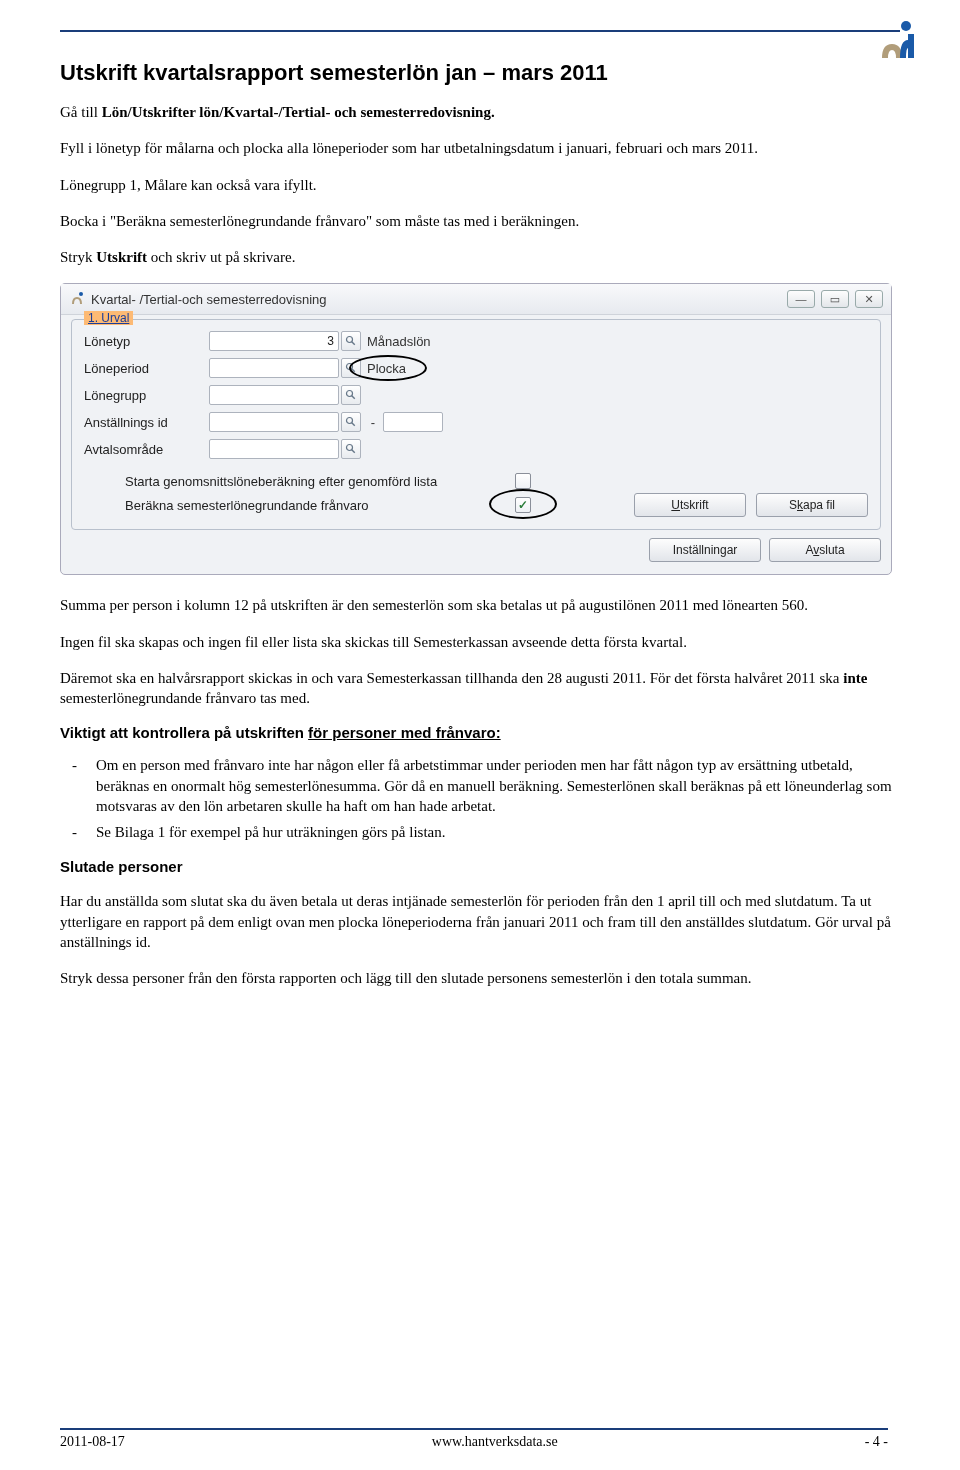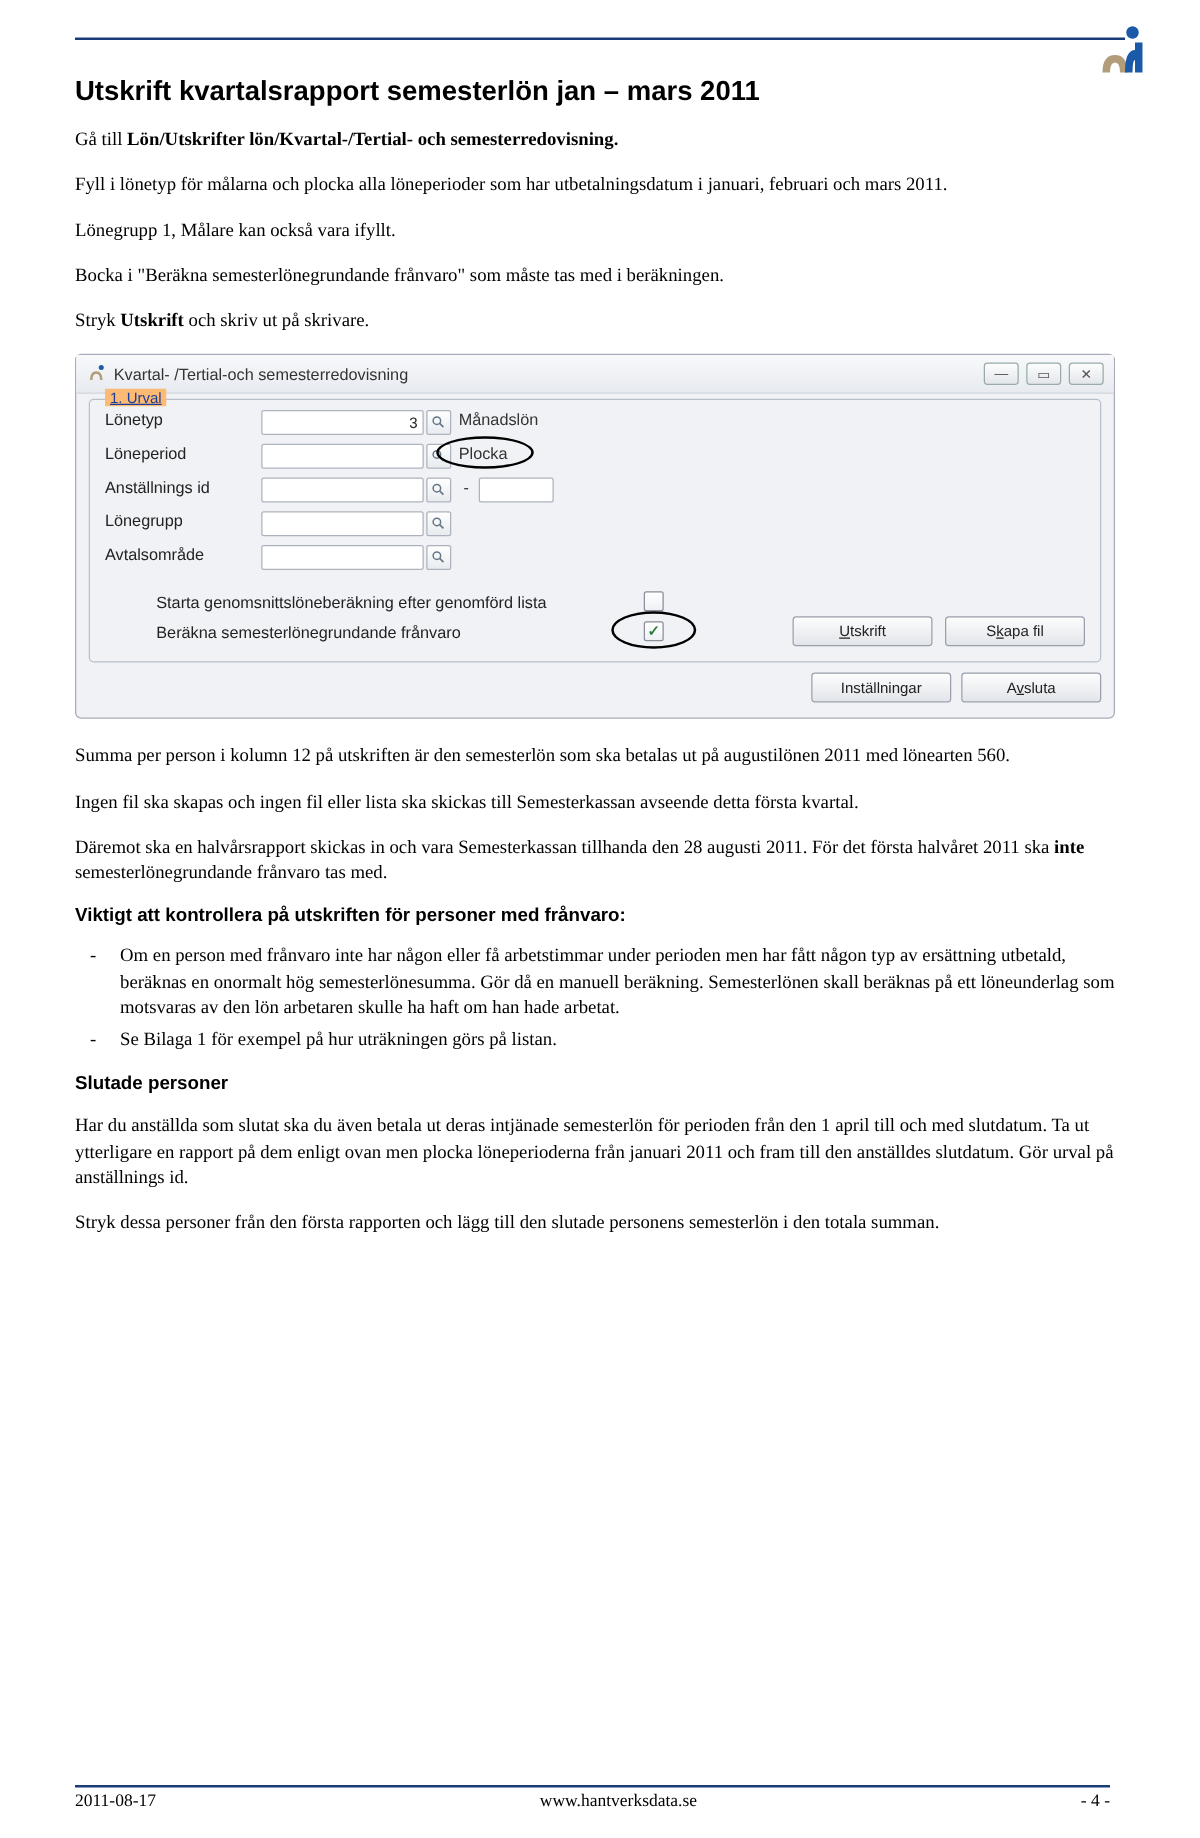--- a/index.html
+++ b/index.html
@@ -76,21 +76,21 @@
     top: -9px;
     left: 12px;
     background: #fdba74;
     padding: 0 4px;
     color: #1a3d9a;
     font-size: 12px;
     text-decoration: underline;
   }
   .row {
     display: flex;
-    align-items: flex-start;
+    align-items: center;
     height: 26px;
     margin-bottom: 1px;
   }
   .label { width: 125px; color: #222; }
   .input {
     width: 130px; height: 20px;
     background: #fff;
     border: 1px solid #adb3bd;
     border-radius: 2px;
     font-size: 12px;
@@ -146,21 +146,21 @@
     display: flex;
     gap: 10px;
     margin-left: auto;
   }
   h3.subhead {
     font-family: Verdana, Arial, sans-serif;
     font-size: 15px;
     font-weight: bold;
     margin: 10px 0 14px 0;
   }
-  .underline { }
+  .underline { text-decoration: underline; }
   ul.bullets {
     list-style: none;
     padding-left: 36px;
     margin-bottom: 16px;
   }
   ul.bullets li {
     position: relative;
     margin-bottom: 6px;
     line-height: 1.35;
   }
@@ -256,41 +256,41 @@
                 <line x1="9" y1="9" x2="13" y2="13" stroke="#678" stroke-width="1.8"></line>
               </svg>
           </div>
           <span class="circled">
             <span class="after-label">Plocka</span>
             <span class="circle-annot" style="left:-18px; top:-6px; width:78px; height:26px;"></span>
           </span>
         </div>
 
         <div class="row">
+          <div class="label">Lönegrupp</div>
+          <div class="input"></div>
+          <div class="lookup">
+            <svg viewBox="0 0 16 16">
+                <circle cx="6" cy="6" r="4" fill="none" stroke="#678" stroke-width="1.6"></circle>
+                <line x1="9" y1="9" x2="13" y2="13" stroke="#678" stroke-width="1.8"></line>
+              </svg>
+          </div>
+        </div>
+
+        <div class="row">
           <div class="label">Anställnings id</div>
           <div class="input"></div>
           <div class="lookup">
             <svg viewBox="0 0 16 16">
                 <circle cx="6" cy="6" r="4" fill="none" stroke="#678" stroke-width="1.6"></circle>
                 <line x1="9" y1="9" x2="13" y2="13" stroke="#678" stroke-width="1.8"></line>
               </svg>
           </div>
           <div class="after-label" style="width:12px;text-align:center">-</div>
           <div class="input small" style="margin-left:4px"></div>
-        </div>
-
-        <div class="row">
-          <div class="label">Lönegrupp</div>
-          <div class="input"></div>
-          <div class="lookup">
-            <svg viewBox="0 0 16 16">
-                <circle cx="6" cy="6" r="4" fill="none" stroke="#678" stroke-width="1.6"></circle>
-                <line x1="9" y1="9" x2="13" y2="13" stroke="#678" stroke-width="1.8"></line>
-              </svg>
-          </div>
         </div>
 
         <div class="row">
           <div class="label">Avtalsområde</div>
           <div class="input"></div>
           <div class="lookup">
             <svg viewBox="0 0 16 16">
                 <circle cx="6" cy="6" r="4" fill="none" stroke="#678" stroke-width="1.6"></circle>
                 <line x1="9" y1="9" x2="13" y2="13" stroke="#678" stroke-width="1.8"></line>
               </svg>

